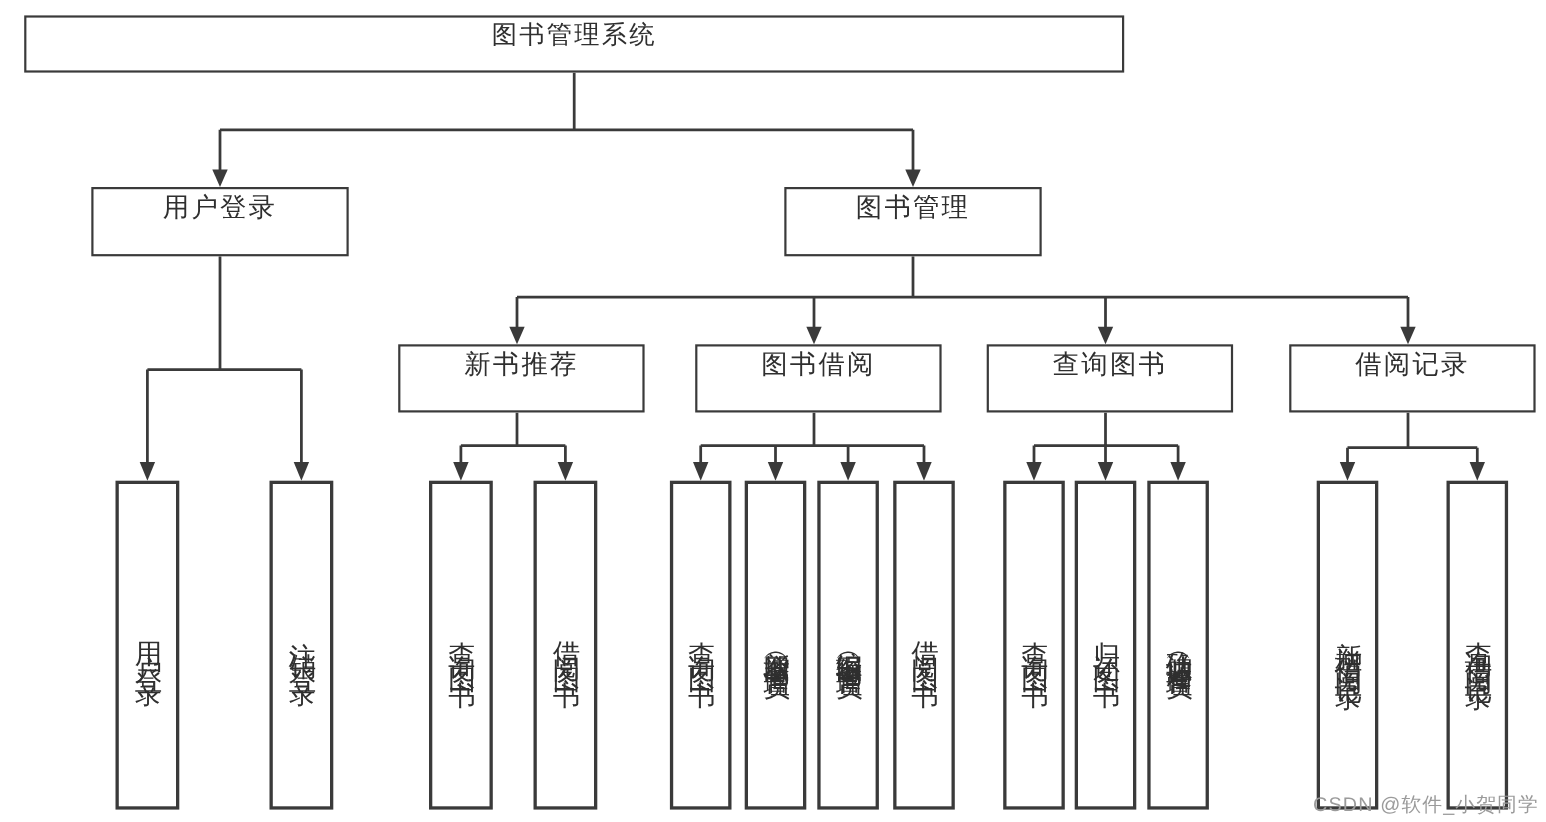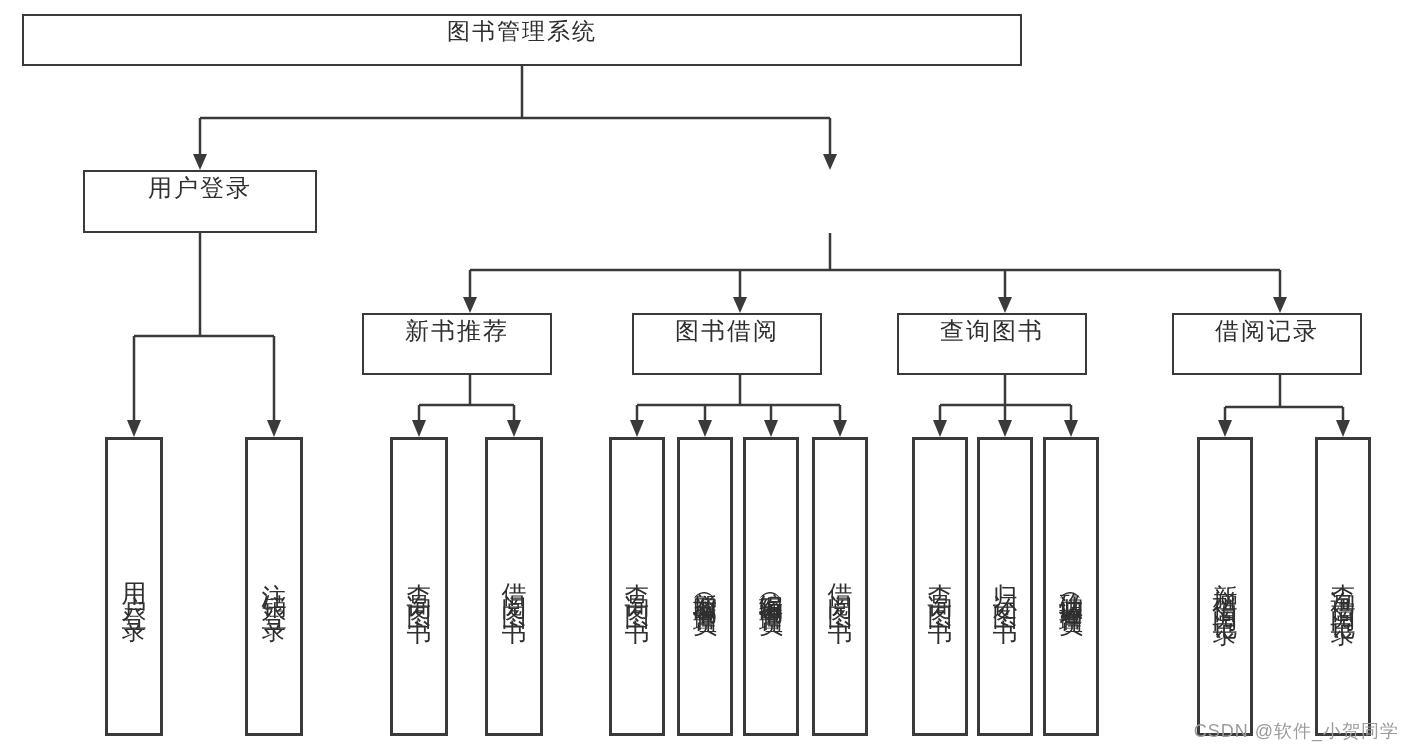--- a/index.html
+++ b/index.html
@@ -35,21 +35,21 @@
     display: flex;
     justify-content: center;
     color: var(--text, #2f2f2f);
   }
   .node-root {
     left: 22px; top: 14px; width: 1000px; height: 52px;
     font-size: 23px;
     letter-spacing: 2px;
   }
   .node-l2 { top: 170px; width: 234px; height: 63px; font-size: 24px; letter-spacing: 2px; }
-  .node-l3 { top: 313px; width: 190px; height: 62px; font-size: 24px; letter-spacing: 2px; }
+  .node-l3 { top: 313px; width: 224px; height: 62px; font-size: 24px; letter-spacing: 2px; }
   .leaf {
     position: absolute;
     top: 437px;
     height: 299px;
     box-sizing: border-box;
     border: 3px solid var(--line, #3a3a3a);
     background: #ffffff;
     display: flex;
     align-items: center;
     justify-content: center;
@@ -124,20 +124,23 @@
     </g>
   </svg>
 
   <div class="node node-root">
     <span>图书管理系统</span>
   </div>
 
   <div class="node node-l2" style="left:83px">
     <span>用户登录</span>
   </div>
+  <div class="node node-l2" style="left:713px">
+    <span>图书管理</span>
+  </div>
 
   <div class="node node-l3" style="left:362px">
     <span>新书推荐</span>
   </div>
   <div class="node node-l3" style="left:632px">
     <span>图书借阅</span>
   </div>
   <div class="node node-l3" style="left:897px">
     <span>查询图书</span>
   </div>

